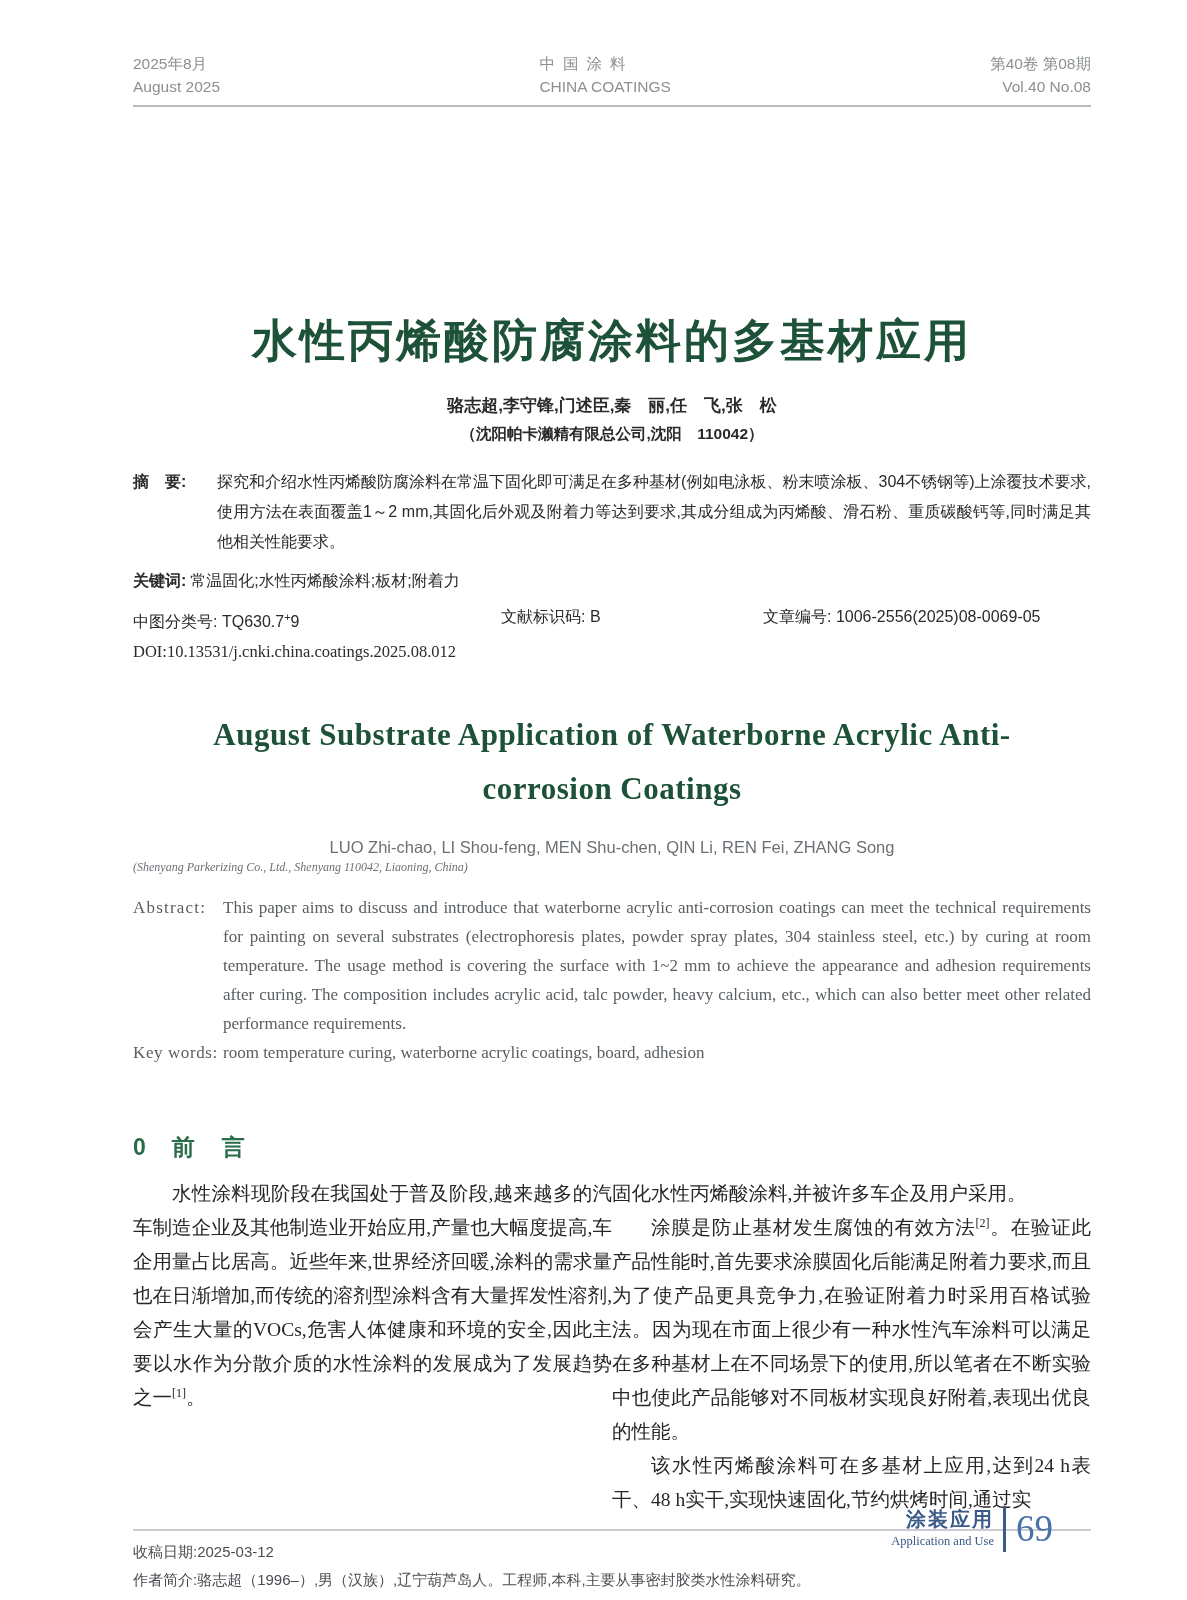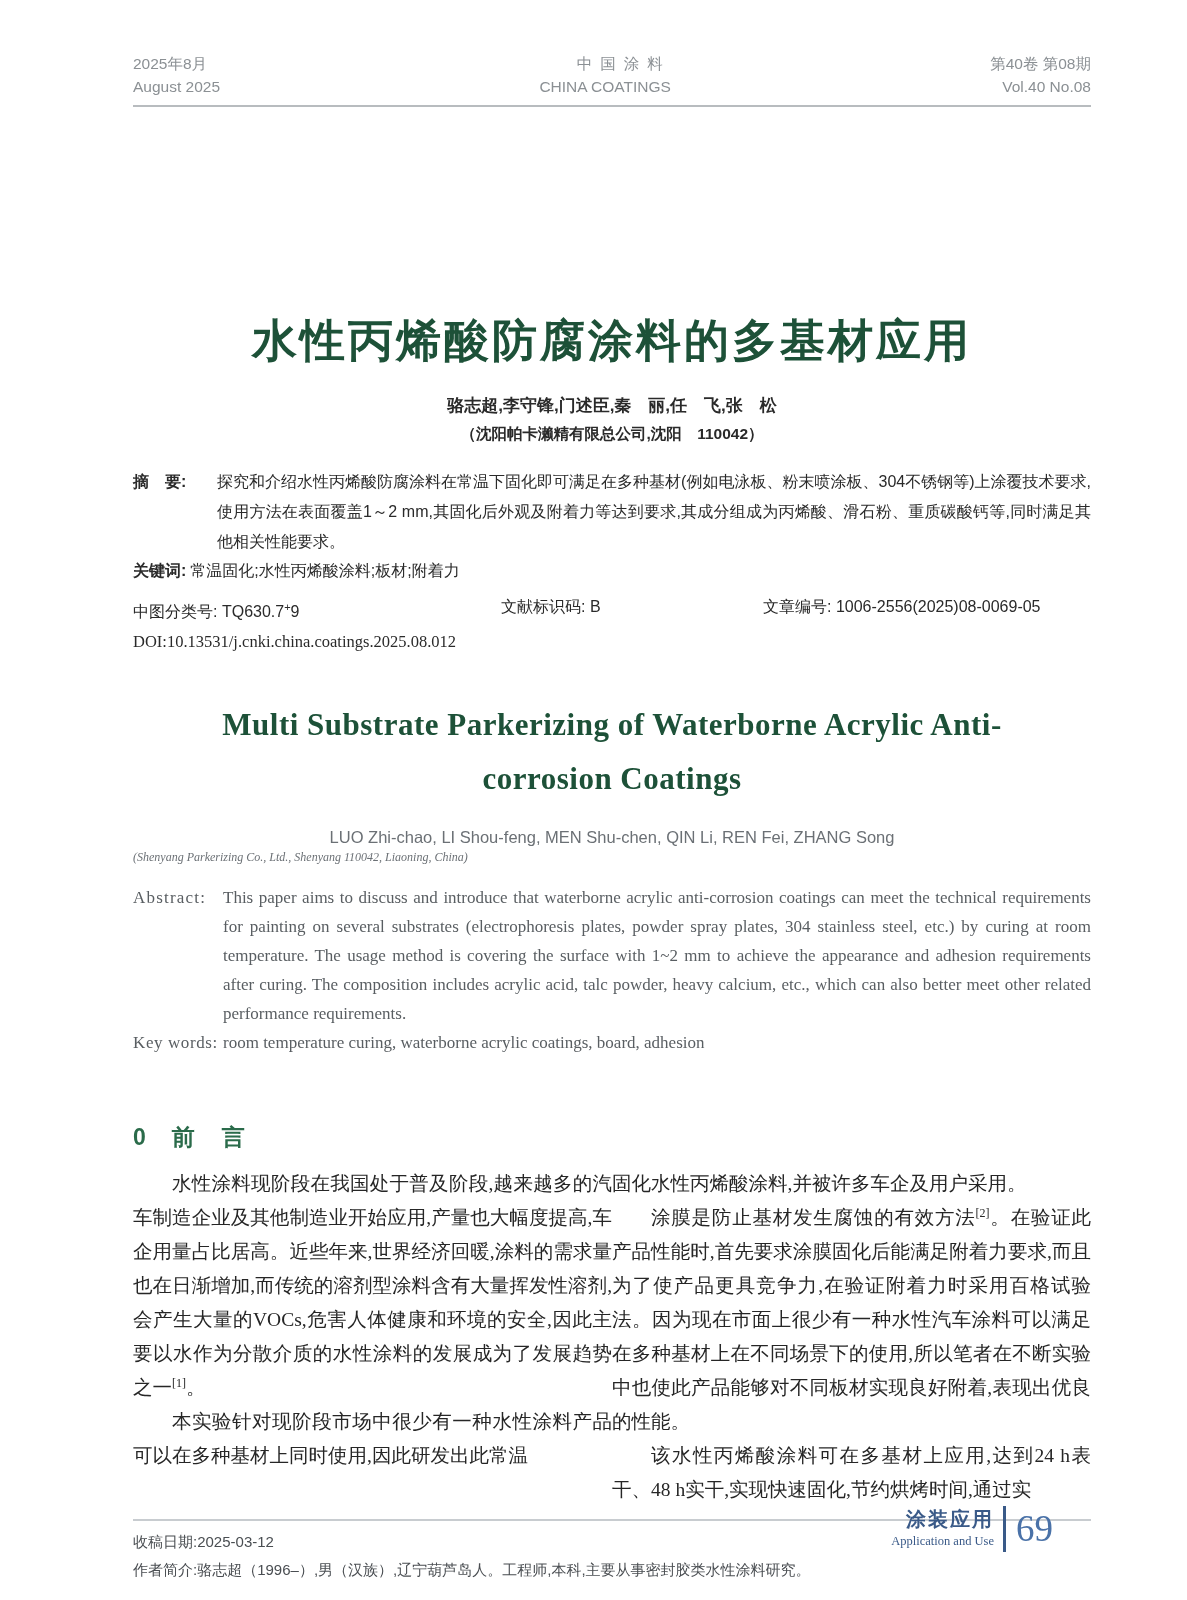--- a/index.html
+++ b/index.html
@@ -15,21 +15,21 @@
   .page { padding: 0 96px 0 133px; }
 
   
   .journal-header {
     display: flex; justify-content: space-between; align-items: flex-end;
     padding-top: 52px;
     color: #8b9094;
     font-family: "Liberation Sans", sans-serif;
     font-size: 15.5px; line-height: 23px;
   }
-  .jh-center { text-align: right; }
+  .jh-center { text-align: left; }
   .jh-center .zh { letter-spacing: 8px; }
   .jh-right { text-align: right; }
   .header-rule { border-top: 2px solid #b8bcbf; margin-top: 7px; }
 
   
   .title-zh {
     margin: 205px 0 0 0;
     text-align: center;
     color: #1d5138;
     font-family: "Liberation Sans", sans-serif;
@@ -51,21 +51,21 @@
 
   
   .abs-zh {
     margin-top: 22px; display: flex;
     font-family: "Liberation Sans", sans-serif;
     font-size: 16px; line-height: 30px; color: #2a2a2a;
   }
   .abs-zh .label { flex: 0 0 84px; font-weight: 600; }
   .abs-zh .text { flex: 1; text-align: justify; }
   .kw-zh {
-    margin-top: 0;
+    margin-top: 10px;
     font-family: "Liberation Sans", sans-serif;
     font-size: 16px; line-height: 28px; color: #2a2a2a;
   }
   .kw-zh .label { font-weight: 600; margin-right: 4px; }
   .meta-row {
     margin-top: 9px; display: flex;
     font-family: "Liberation Sans", sans-serif;
     font-size: 16px; color: #2a2a2a; line-height: 26px;
   }
   .meta-item.m1 { flex: 0 0 368px; }
@@ -210,42 +210,41 @@
       <span>B</span>
     </div>
     <div class="meta-item m3">
       <span>文章编号:</span>
       <span>1006-2556(2025)08-0069-05</span>
     </div>
   </div>
 
   <div class="doi">DOI:10.13531/j.cnki.china.coatings.2025.08.012</div>
 
-  <h2 class="title-en">Multi Substrate Parkerizing of Waterborne Acrylic Anti-corrosion Coatings</h2>
+  <h2 class="title-en">August Substrate Application of Waterborne Acrylic Anti-corrosion Coatings</h2>
   <div class="authors-en">LUO Zhi-chao, LI Shou-feng, MEN Shu-chen, QIN Li, REN Fei, ZHANG Song</div>
   <div class="affil-en">(Shenyang Parkerizing Co., Ltd., Shenyang 110042, Liaoning, China)</div>
 
   <div class="abs-en">
     <span class="label">Abstract:</span>
     <span class="text">This paper aims to discuss and introduce that waterborne acrylic anti-corrosion coatings can meet the technical requirements for painting on several substrates (electrophoresis plates, powder spray plates, 304 stainless steel, etc.) by curing at room temperature. The usage method is covering the surface with 1~2 mm to achieve the appearance and adhesion requirements after curing. The composition includes acrylic acid, talc powder, heavy calcium, etc., which can also better meet other related performance requirements.</span>
   </div>
 
   <div class="kw-en">
     <span class="label">Key words:</span>
     <span>room temperature curing, waterborne acrylic coatings, board, adhesion</span>
   </div>
 
   <div class="section-heading">
     <span class="sec-no">0</span><span class="sec-title">前　言</span>
   </div>
 
   <div class="columns">
     <div class="col">
       <p><span>水性涂料现阶段在我国处于普及阶段,越来越多的汽车制造企业及其他制造业开始应用,产量也大幅度提高,车企用量占比居高。近些年来,世界经济回暖,涂料的需求量也在日渐增加,而传统的溶剂型涂料含有大量挥发性溶剂,会产生大量的VOCs,危害人体健康和环境的安全,因此主要以水作为分散介质的水性涂料的发展成为了发展趋势之一</span><sup>[1]</sup><span>。</span></p>
-      <p><span>本实验针对现阶段市场中很少有一种水性涂料产品可以在多种基材上同时使用,因此研发出此常温</span></p>
     </div>
     <div class="col">
       <p class="noindent"><span>固化水性丙烯酸涂料,并被许多车企及用户采用。</span></p>
       <p><span>涂膜是防止基材发生腐蚀的有效方法</span><sup>[2]</sup><span>。在验证此产品性能时,首先要求涂膜固化后能满足附着力要求,而且为了使产品更具竞争力,在验证附着力时采用百格试验法。因为现在市面上很少有一种水性汽车涂料可以满足在多种基材上在不同场景下的使用,所以笔者在不断实验中也使此产品能够对不同板材实现良好附着,表现出优良的性能。</span></p>
       <p><span>该水性丙烯酸涂料可在多基材上应用,达到24 h表干、48 h实干,实现快速固化,节约烘烤时间,通过实</span></p>
     </div>
   </div>
 
   <div class="footnote-rule"></div>
   <div class="footnote">

